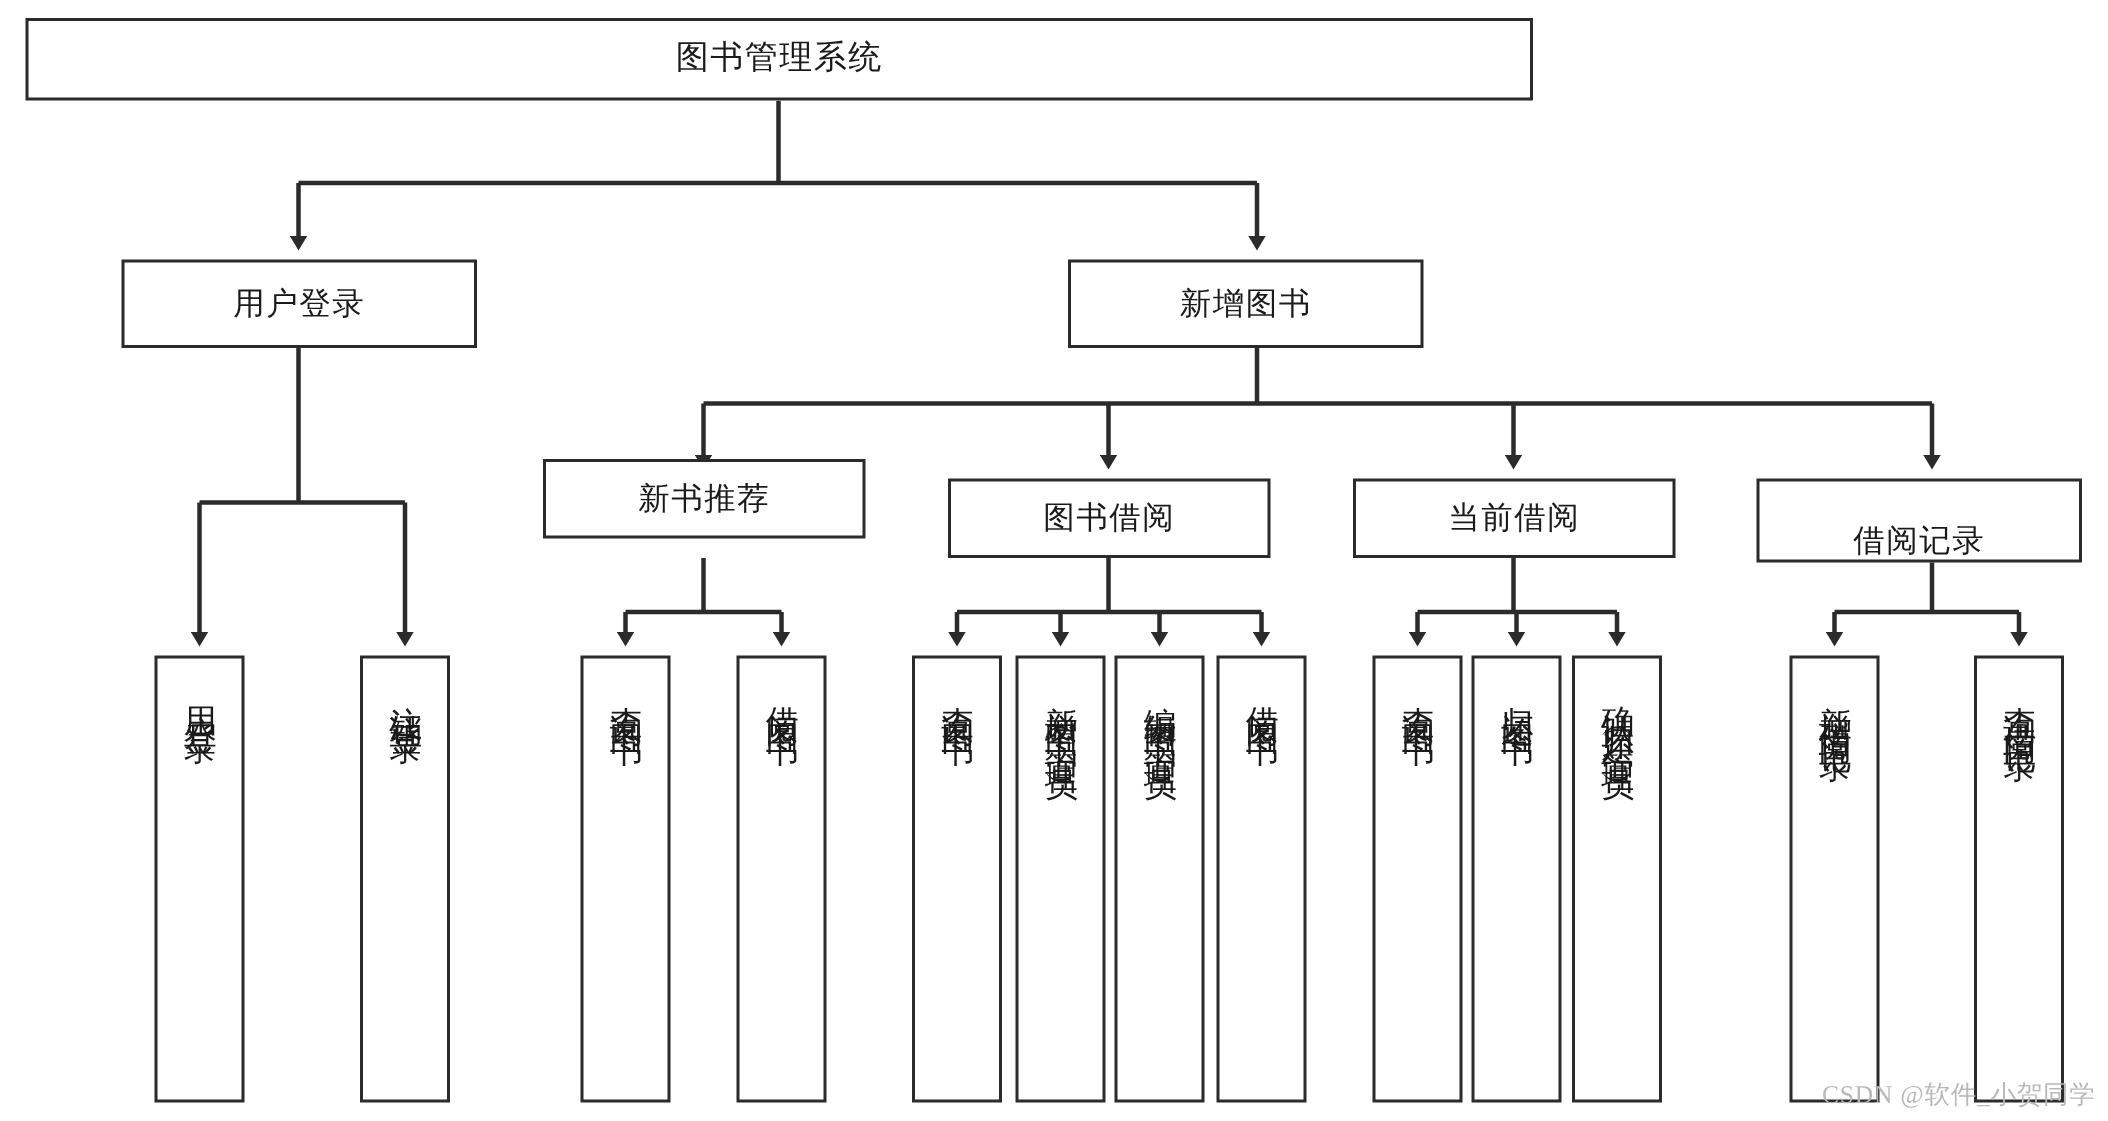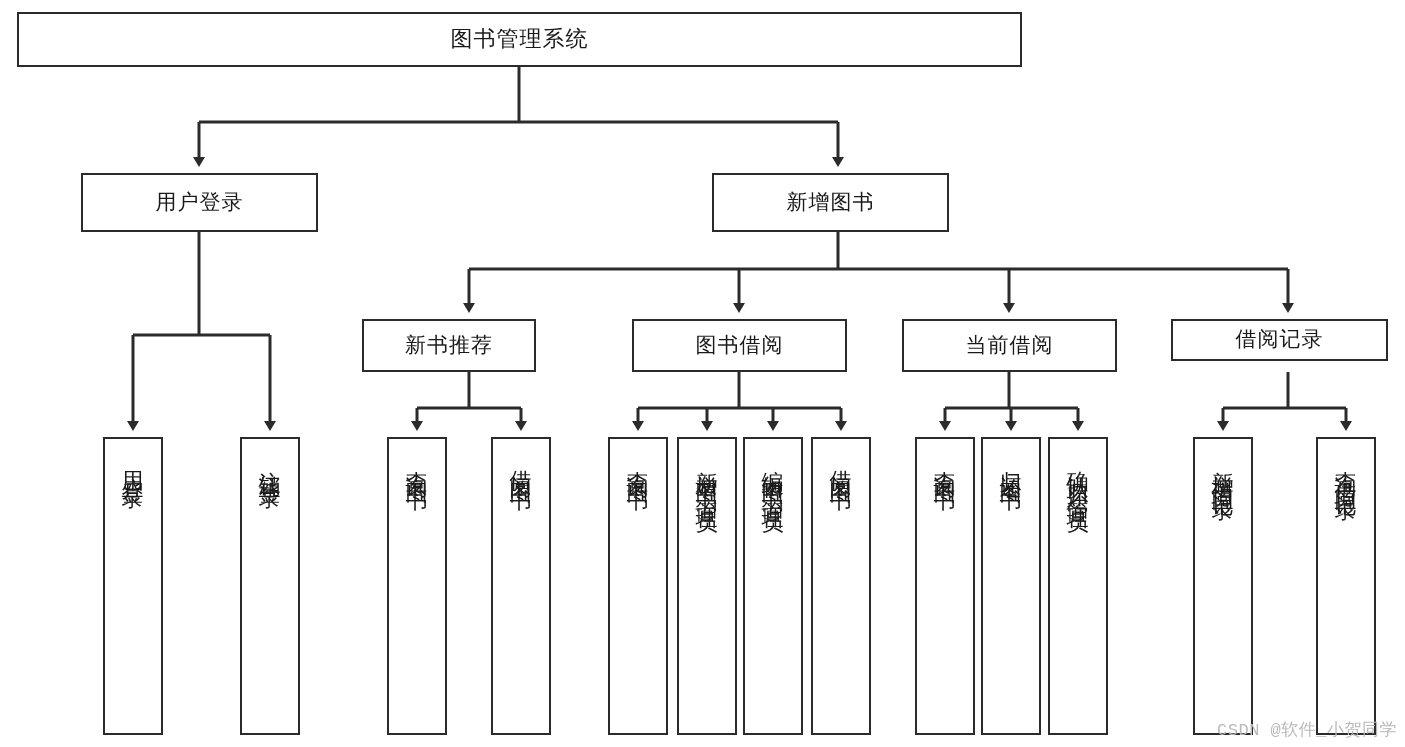--- a/index.html
+++ b/index.html
@@ -55,21 +55,21 @@
     white-space: nowrap;
   }
   .watermark {
     position: absolute;
     right: 8px;
     bottom: 6px;
     font-size: 17px;
     color: #b9b9b9;
     letter-spacing: 0.5px;
     white-space: nowrap;
-    font-family: Liberation Mono, monospace;
+    font-family: Liberation Serif, serif;
   }
 </style>
 </head>
 <body>
 
 <div id="canvas">
 
   <svg id="edges" viewBox="0 0 1405 747">
     <defs>
       <marker id="arrow" markerWidth="10" markerHeight="12" refX="1" refY="6" orient="auto" markerUnits="userSpaceOnUse">
@@ -128,33 +128,33 @@
   </div>
 
   <div class="node horiz" style="left:81px; top:173px; width:237px; height:59px;">
     <span>用户登录</span>
   </div>
 
   <div class="node horiz" style="left:712px; top:173px; width:237px; height:59px;">
     <span>新增图书</span>
   </div>
 
-  <div class="node horiz" style="left:362px; top:319px; width:174px; height:53px;">
+  <div class="node horiz" style="left:362px; top:306px; width:215px; height:53px;">
     <span>新书推荐</span>
   </div>
 
   <div class="node horiz" style="left:632px; top:319px; width:215px; height:53px;text-align:center;">
     <span>图书借阅</span>
   </div>
 
   <div class="node horiz" style="left:902px; top:319px; width:215px; height:53px;">
     <span>当前借阅</span>
   </div>
 
-  <div class="node horiz" style="left:1171px; top:319px; width:217px; height:42px;">
+  <div class="node horiz" style="left:1171px; top:319px; width:217px; height:56px;align-items:flex-end;">
     <span>借阅记录</span>
   </div>
 
   <div class="node vert" style="left:103px; top:437px; width:60px; height:298px;">
     <span class="vtext">用户登录</span>
   </div>
 
   <div class="node vert" style="left:240px; top:437px; width:60px; height:298px;">
     <span class="vtext">注销登录</span>
   </div>

